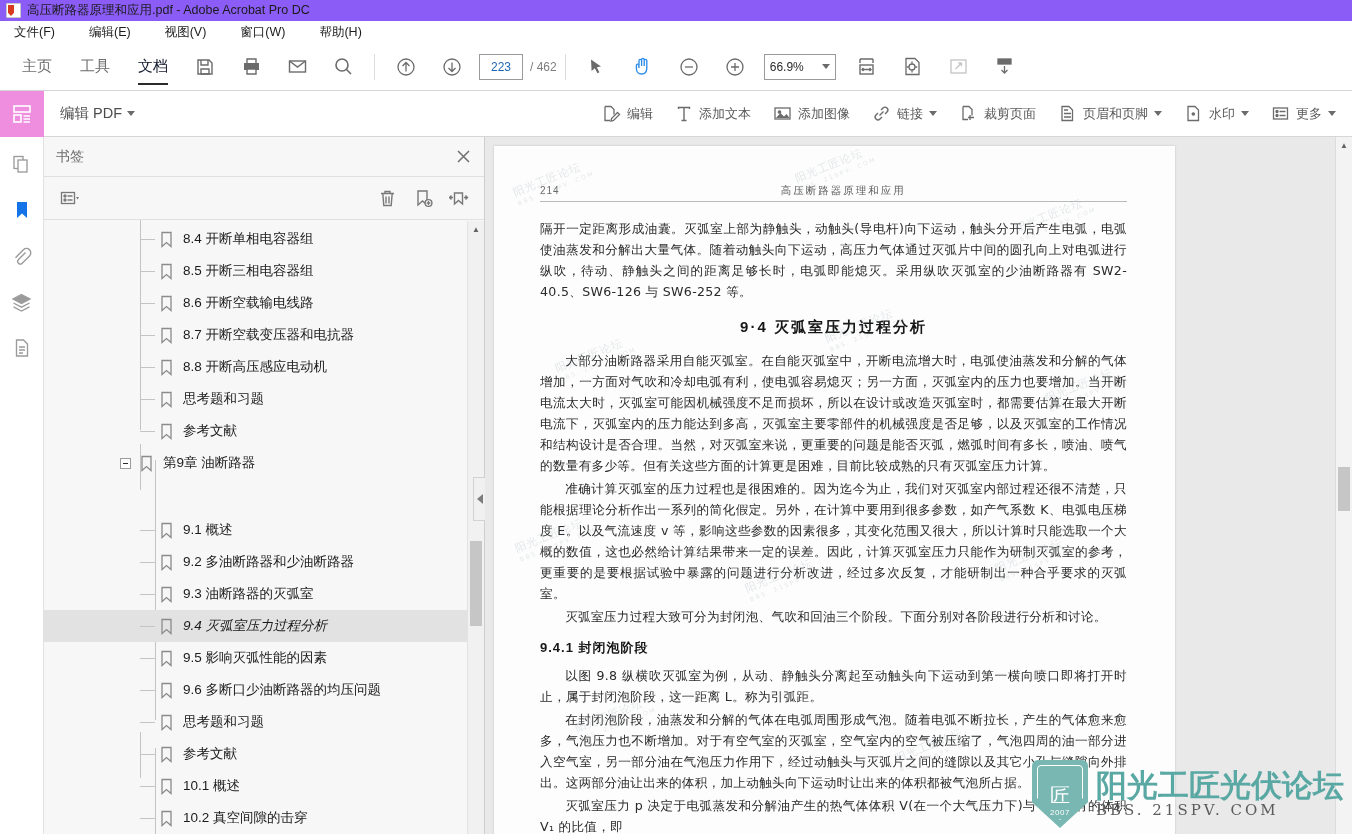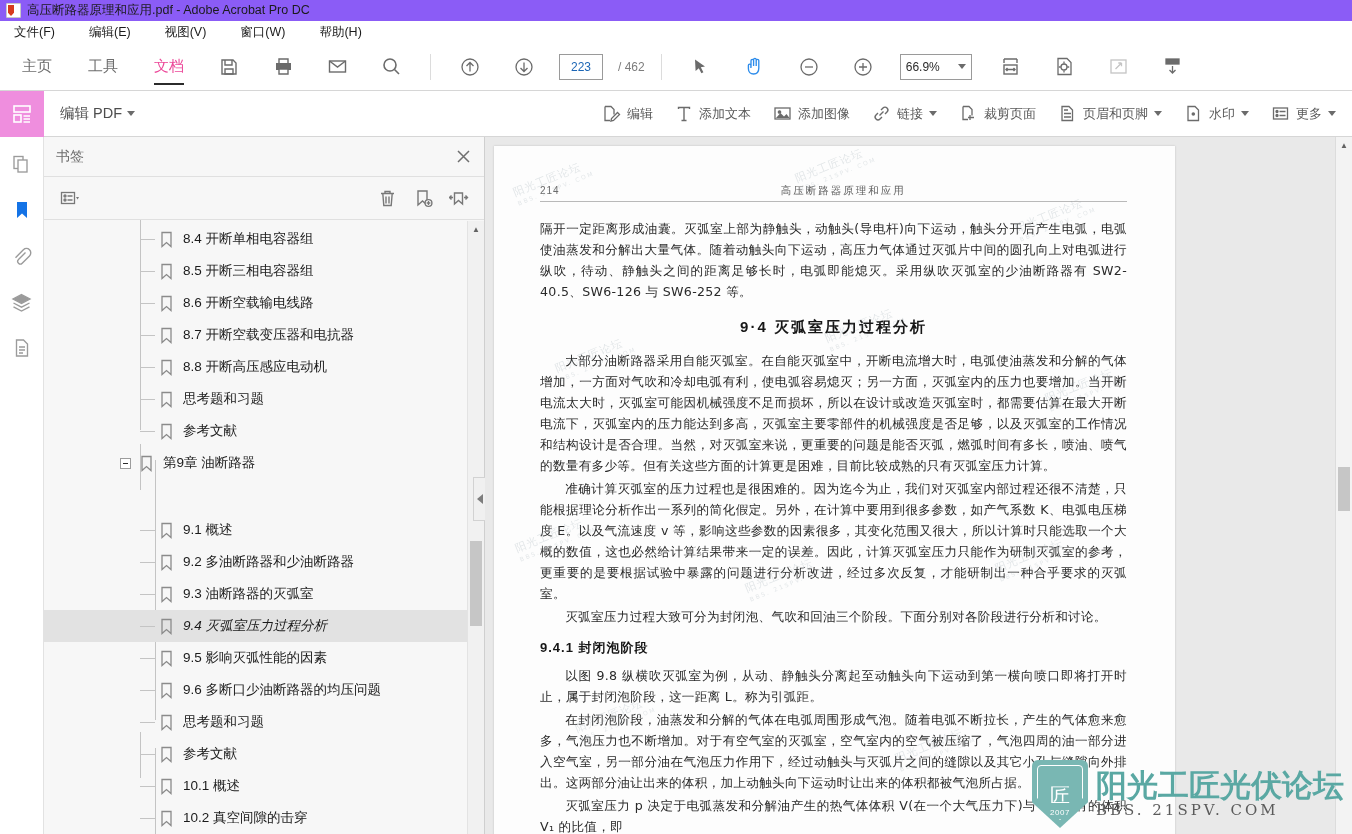--- a/index.html
+++ b/index.html
@@ -33,28 +33,28 @@
   }
   .menu-item {
     font-size: 12.5px; color: #1b1b1b; padding: 2px 8px; cursor: default;
     white-space: nowrap;
   }
 
   
   .toolbar {
     height: 48px; display: flex; align-items: center;
     border-bottom: 1px solid #d6d6d6; background: #ffffff;
-    padding-left: 8px; gap: 8px;
+    padding-left: 8px; gap: 0;
   }
   .tab {
     font-size: 15px; color: #6e6e6e; padding: 0 14px; height: 48px;
     display: flex; align-items: center; position: relative; cursor: default;
     white-space: nowrap;
   }
-  .tab.active { color: #ec4899; }
+  .tab.active { color: #0f172a; }
   .tab.active::after {
     content: ""; position: absolute; left: 14px; right: 14px; bottom: 6px;
     height: 2px; background: #2b2b2b;
   }
   .tb-icon {
     width: 34px; height: 34px; margin: 0 6px; display: flex;
     align-items: center; justify-content: center; cursor: default;
     color: #6b6b6b;
   }
   .tb-icon.active { color: #2d8ceb; }

